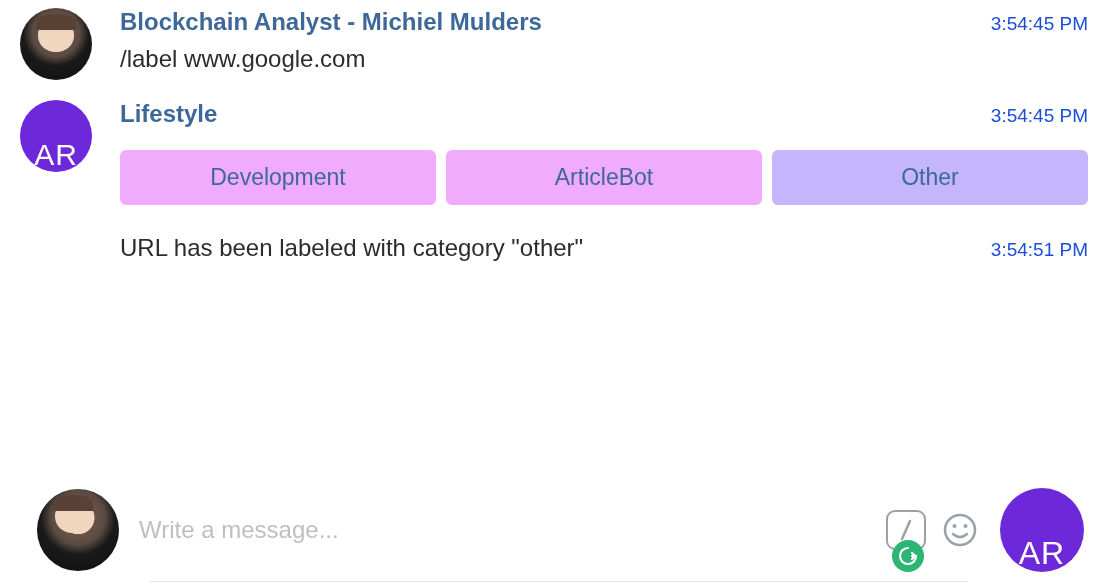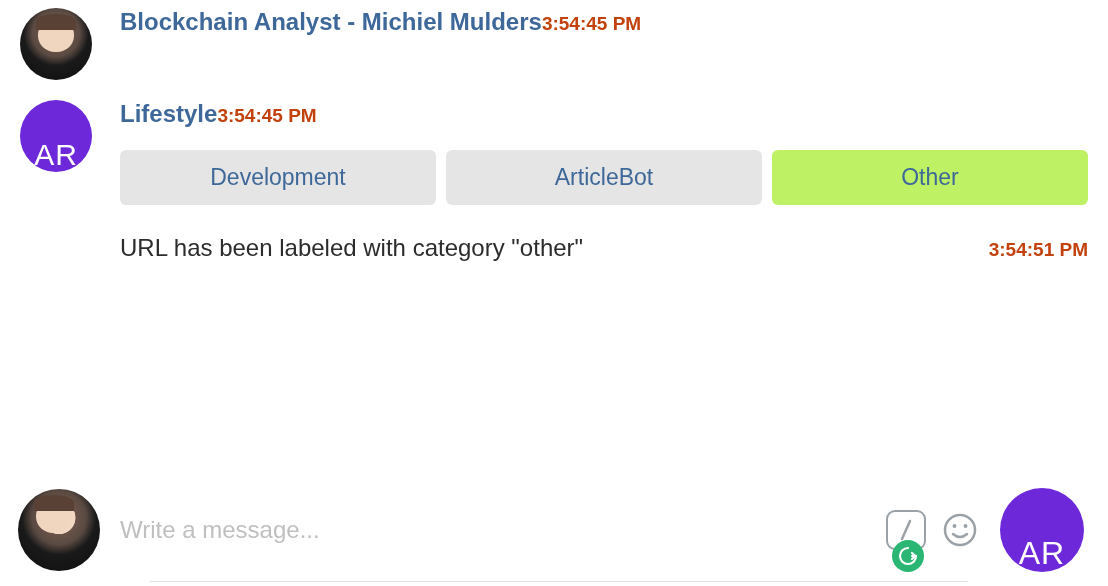--- a/index.html
+++ b/index.html
@@ -62,73 +62,74 @@
       align-items: flex-end;
       justify-content: center;
       letter-spacing: 1px;
     }
     .message-body {
       flex: 1;
       min-width: 0;
     }
     .message-header {
       display: flex;
+      justify-content: space-between;
       align-items: baseline;
       margin-bottom: 6px;
     }
     .sender-name {
       font-size: 24px;
       font-weight: 600;
       color: #3d6899;
     }
     .timestamp {
       font-size: 19px;
-      color: #c2410c;
-      font-weight: 700;
+      color: #1d4ed8;
+      font-weight: 400;
     }
     .message-text {
       font-size: 24px;
       color: #2c2c2c;
       line-height: 1.45;
     }
     .buttons-row {
       display: flex;
       gap: 10px;
       margin-top: 22px;
       margin-bottom: 26px;
     }
     .category-button {
       flex: 1;
       padding: 14px 10px;
-      background: #e5e5e5;
+      background: #f0abfc;
       border: none;
       border-radius: 6px;
       font-size: 23px;
       color: #3d6899;
       text-align: center;
       cursor: pointer;
       font-weight: 400;
     }
     .category-button.selected {
-      background: #bef264;
+      background: #c4b5fd;
     }
     .followup-row {
       display: flex;
       justify-content: space-between;
       align-items: baseline;
       margin-top: 9px;
     }
     .composer {
       position: absolute;
       bottom: 0;
       left: 0;
       right: 0;
       display: flex;
       align-items: center;
-      padding: 14px 24px 14px 18px;
+      padding: 14px 24px 14px 37px;
       gap: 20px;
     }
     .composer .avatar {
       margin-right: 0;
     }
     .composer-avatar-small {
       width: 82px;
       height: 82px;
     }
     .composer-input-wrap {
@@ -200,20 +201,21 @@
 
 <div class="chat-area">
 
   <div class="message-row">
     <div class="avatar avatar-user"></div>
     <div class="message-body">
       <div class="message-header">
         <span class="sender-name">Blockchain Analyst - Michiel Mulders</span>
         <span class="timestamp">3:54:45 PM</span>
       </div>
+      <div class="message-text">/label www.google.com</div>
     </div>
   </div>
 
   <div class="message-row">
     <div class="avatar avatar-bot">
       <span>AR</span>
     </div>
     <div class="message-body">
       <div class="message-header">
         <span class="sender-name">Lifestyle</span>

